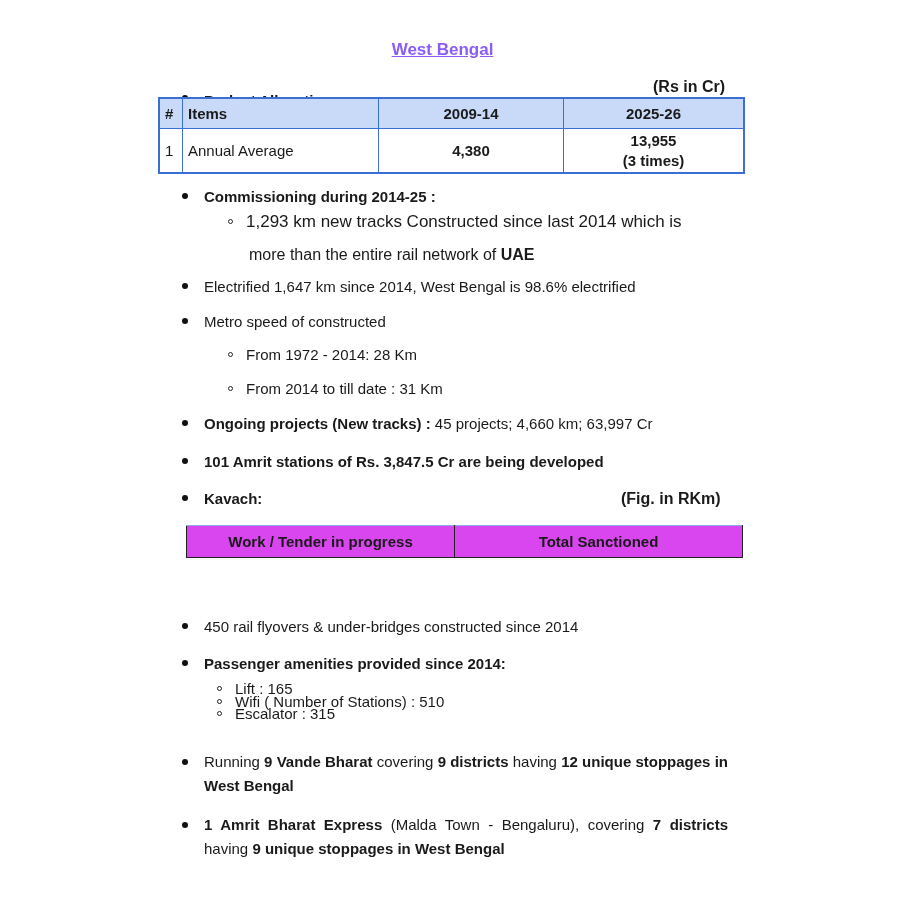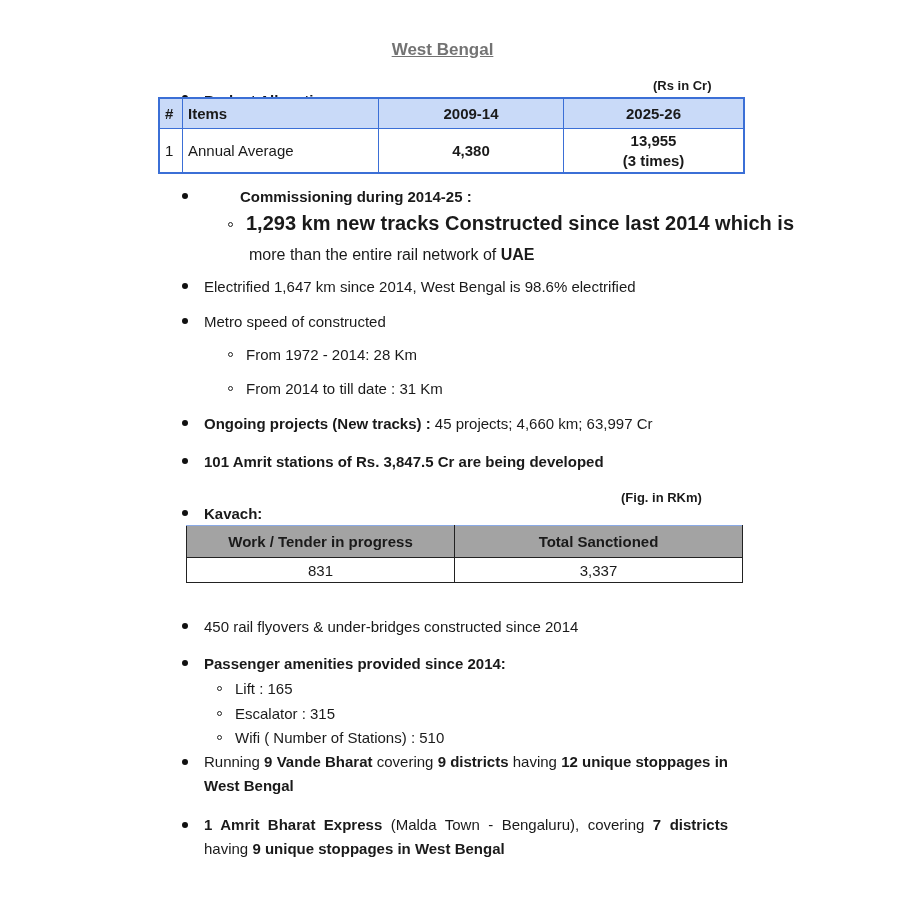--- a/index.html
+++ b/index.html
@@ -1,36 +1,36 @@
 <!DOCTYPE html>
 <html><head>
 <meta charset="utf-8">
 <style>
   html, body { margin: 0; padding: 0; background: #ffffff; }
   body { width: 900px; height: 900px; position: relative; overflow: hidden;
          font-family: "Liberation Sans", sans-serif; color: #1a1a1a; font-size: 15px; }
   .abs { position: absolute; }
   .title { left: 0; width: 885px; top: 40px; text-align: center; font-size: 17px; font-weight: bold;
-           color: #737373; text-decoration: underline; }
+           color: #8b5cf6; text-decoration: underline; }
   .bullet-row { position: absolute; left: 182px; display: flex; align-items: baseline; }
   .dot { width: 6px; height: 6px; border-radius: 50%; background: #111; display: inline-block;
          margin-right: 16px; position: relative; top: -3px; flex: none; }
   .circ { width: 5px; height: 5px; border-radius: 50%; border: 1.3px solid #222; display: inline-block;
           margin-right: 13px; position: relative; top: -3px; flex: none; box-sizing: border-box; }
   .b { font-weight: bold; }
-  .right-note { position: absolute; font-weight: bold; font-size: 13px; }
+  .right-note { position: absolute; font-weight: bold; font-size: 16px; }
 
   table { border-collapse: collapse; position: absolute; font-size: 15px; }
   .budget { left: 158px; top: 97px; width: 587px; border: 2px solid #3b6fd6; }
   .budget th, .budget td { border: 1.5px solid #3b6fd6; padding: 0 5px; }
   .budget th { background: #c9daf8; height: 29px; font-weight: bold; }
   .budget td { height: 43px; }
   .kavach { left: 186px; top: 525px; width: 557px; border: 1.5px solid #222; }
   .kavach th, .kavach td { border: 1.5px solid #222; text-align: center; }
-  .kavach th { background: #a3a3a3; height: 29px; font-weight: bold; }
+  .kavach th { background: #d946ef; height: 29px; font-weight: bold; }
   .kavach td { height: 22px; }
   .kavach tr:first-child th { border-top: 1.5px solid #8aaae6; }
   .c { text-align: center; }
   .l { text-align: left; }
   .para { position: absolute; left: 182px; width: 546px; line-height: 24px; text-align: justify; }
   .para .dot { position: absolute; left: 0; top: 9px; }
   .para .txt { margin-left: 22px; display: block; }
 </style>
 </head>
 <body>
@@ -56,27 +56,27 @@
     <td class="l">Annual Average</td>
     <td class="c b">4,380</td>
     <td class="c b" style="line-height:20px;">
       <div>13,955</div>
       <div>(3 times)</div>
     </td>
   </tr>
 </tbody>
   </table>
 
-<div class="bullet-row" style="top:188px;gap:36px;">
+<div class="bullet-row" style="top:188px;">
   <span class="dot"></span>
   <span class="b">Commissioning during 2014-25 :</span>
 </div>
 <div class="bullet-row" style="top:212px; left:228px;">
   <span class="circ"></span>
-  <span style="font-size:20px;font-weight:bold;">1,293 km new tracks Constructed since last 2014 which is</span>
+  <span style="font-size:17px;">1,293 km new tracks Constructed since last 2014 which is</span>
 </div>
 <div class="abs" style="top:238px; left:249px; font-size:16px;margin-top:8px;">
   <span>more than the entire rail network of </span><span class="b">UAE</span>
 </div>
 
 <div class="bullet-row" style="top:278px;">
   <span class="dot"></span>
   <span>Electrified 1,647 km since 2014, West Bengal is 98.6% electrified</span>
 </div>
 
@@ -96,35 +96,31 @@
 <div class="bullet-row" style="top:415px;text-align:center;">
   <span class="dot"></span>
   <span><span class="b">Ongoing projects (New tracks) :</span><span> 45 projects; 4,660 km; 63,997 Cr</span></span>
 </div>
 
 <div class="bullet-row" style="top:453px;">
   <span class="dot"></span>
   <span class="b">101 Amrit stations of Rs. 3,847.5 Cr are being developed</span>
 </div>
 
-<div class="bullet-row" style="top:505px;">
+<div class="bullet-row" style="top:490px;">
   <span class="dot"></span>
   <span class="b">Kavach:</span>
 </div>
 <div class="right-note" style="top:490px; left:621px;">(Fig. in RKm)</div>
 
 <table class="kavach">
   <tbody>
       <tr>
     <th style="width:265px;">Work / Tender in progress</th>
     <th>Total Sanctioned</th>
-  </tr>
-  <tr>
-    <td>831</td>
-    <td>3,337</td>
   </tr>
 </tbody>
   </table>
 
 <div class="bullet-row" style="top:618px;">
   <span class="dot"></span>
   <span>450 rail flyovers &amp; under-bridges constructed since 2014</span>
 </div>
 
 <div class="bullet-row" style="top:655px;">
@@ -132,21 +128,21 @@
   <span class="b">Passenger amenities provided since 2014:</span>
 </div>
 <div class="bullet-row" style="top:680px; left:217px;">
   <span class="circ"></span>
   <span>Lift : 165</span>
 </div>
 <div class="bullet-row" style="top:705px; left:217px;">
   <span class="circ"></span>
   <span>Escalator : 315</span>
 </div>
-<div class="bullet-row" style="top:729px; left:217px;">
+<div class="bullet-row" style="top:693px; left:217px;">
   <span class="circ"></span>
   <span>Wifi ( Number of Stations) : 510</span>
 </div>
 
 <div class="para" style="top:750px;">
   <span class="dot"></span>
   <span class="txt"><span>Running </span><span class="b">9 Vande Bharat</span><span> covering </span><span class="b">9 districts</span><span> having </span><span class="b">12 unique stoppages in West Bengal</span></span>
 </div>
 
 <div class="para" style="top:813px;">

